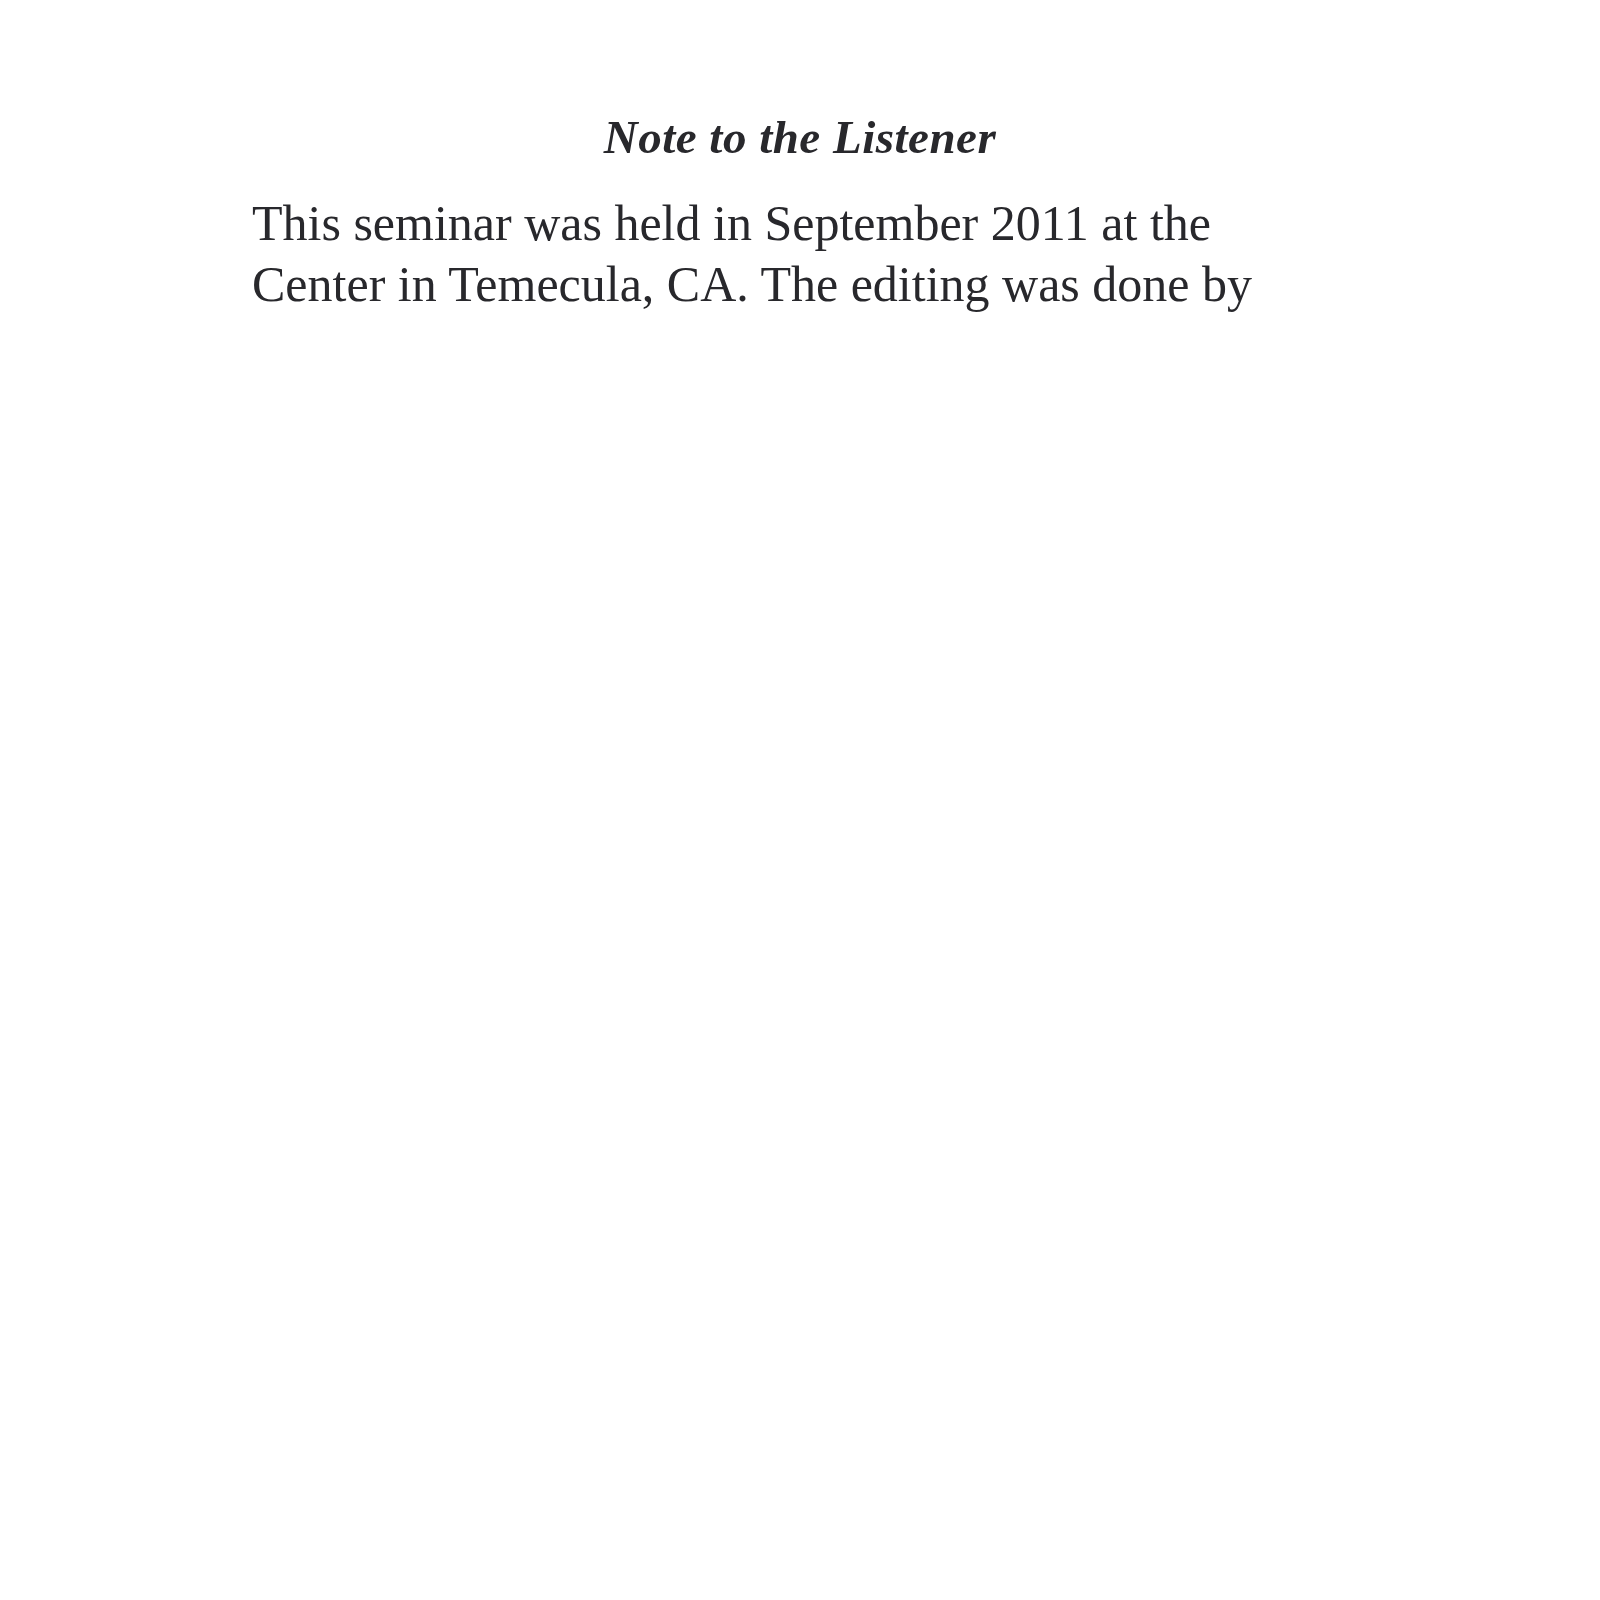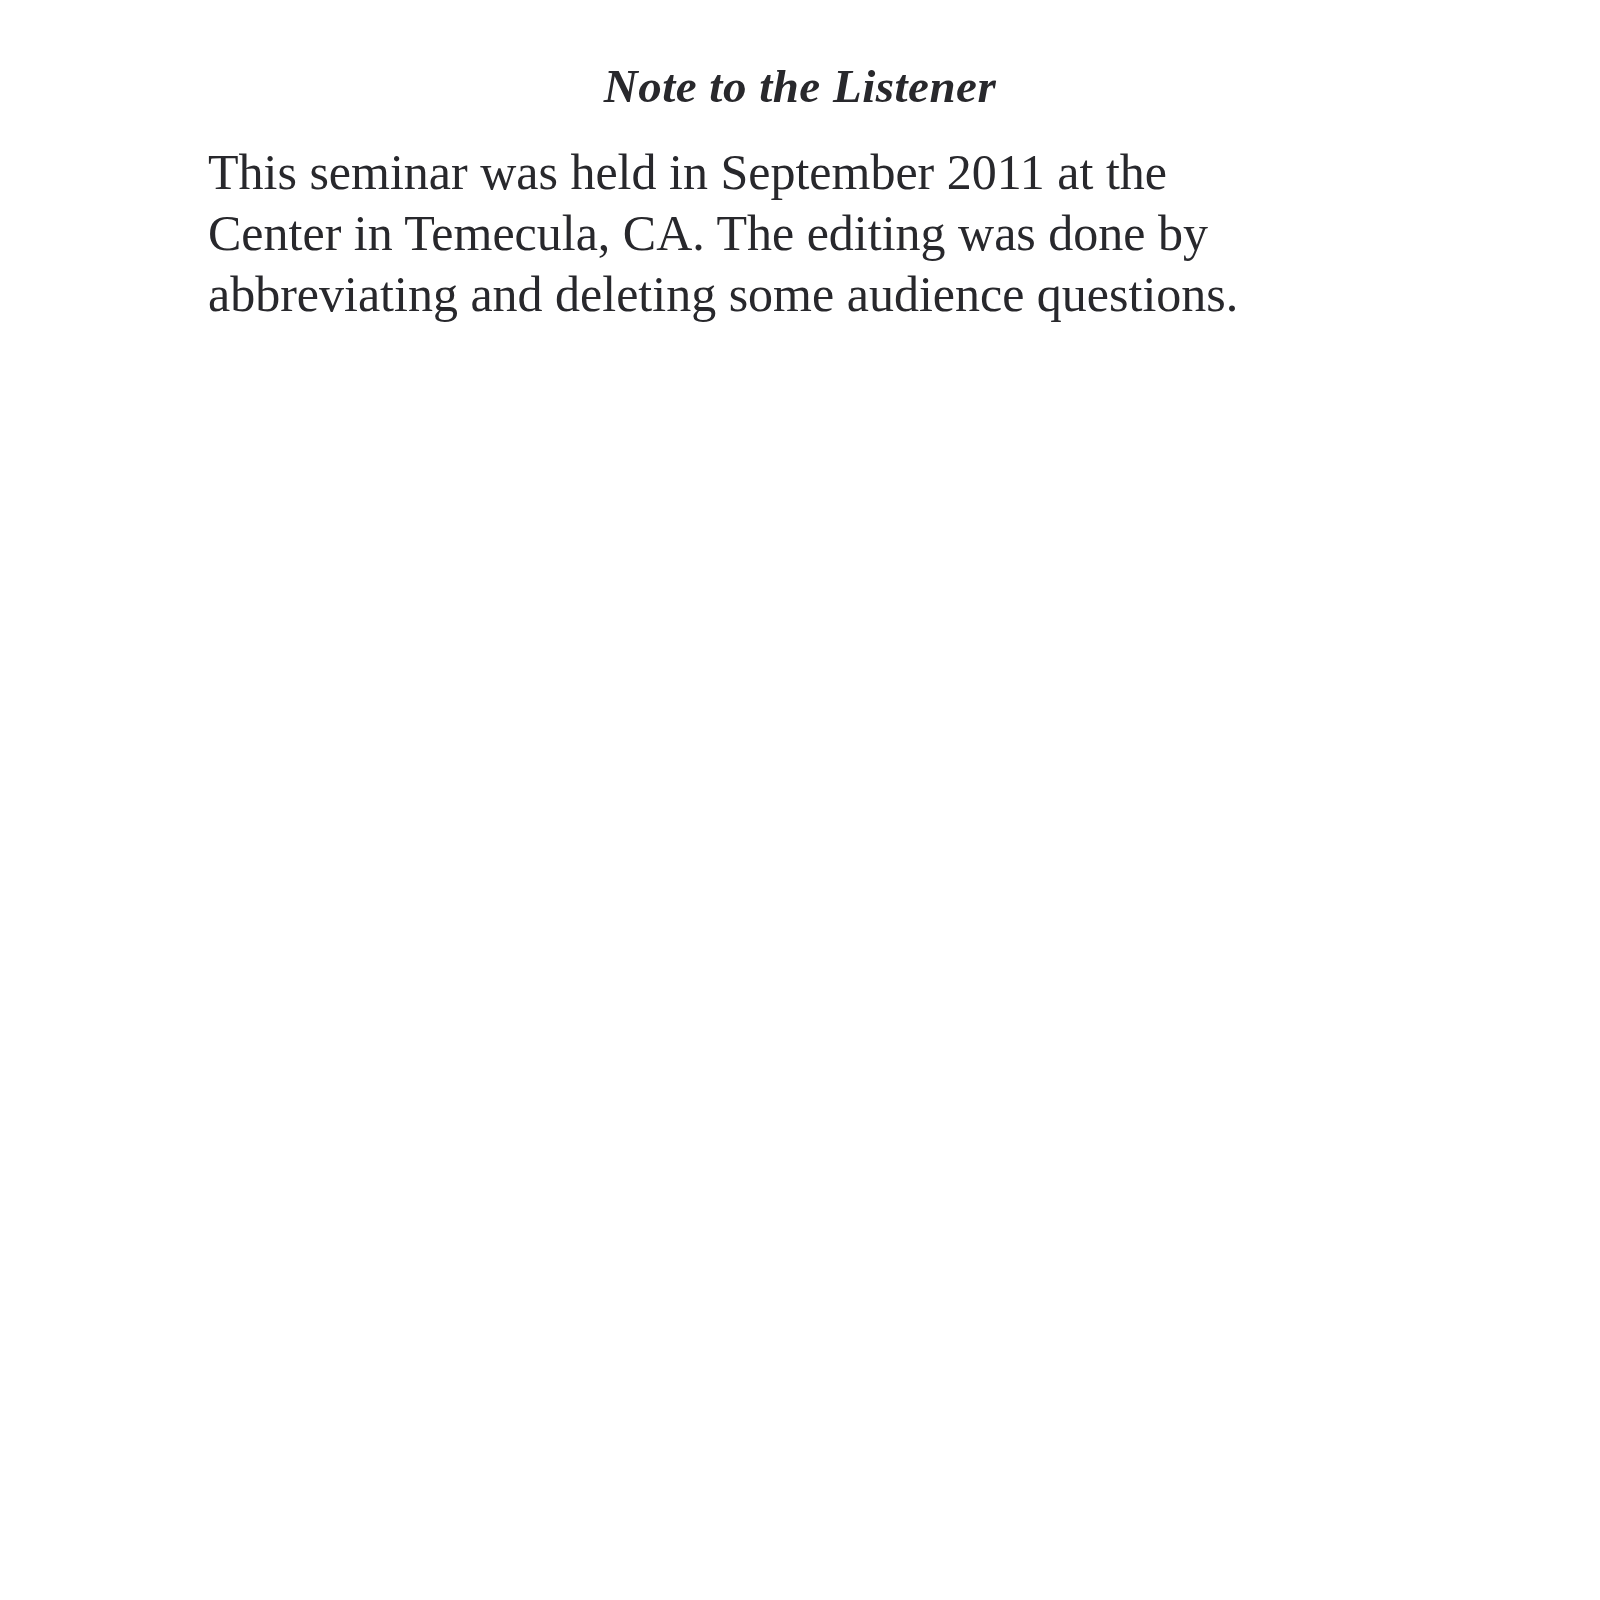--- a/index.html
+++ b/index.html
@@ -12,45 +12,45 @@
     background: #ffffff;
     font-family: "Liberation Serif", serif;
     overflow: hidden;
   }
   .page {
     position: relative;
     width: 1600px;
     height: 1600px;
     background: #ffffff;
     box-sizing: border-box;
-    padding-top: 58px;
+    padding-top: 109px;
     color: #28282c;
   }
   .doc-title {
     width: 1600px;
     text-align: center;
     font-size: 47px;
     font-weight: bold;
     font-style: italic;
     line-height: 56px;
     letter-spacing: 0.5px;
     margin: 0 0 28px 0;
   }
   .doc-paragraph {
     margin: 0 0 0 208px;
     font-size: 50px;
     line-height: 61px;
   }
   .doc-line {
     white-space: nowrap;
+    margin-left: 44px;
   }
 </style>
 </head>
 <body>
 
 <div class="page">
   <h1 class="doc-title">Note to the Listener</h1>
   <div class="doc-paragraph">
     <div class="doc-line">This seminar was held in September 2011 at the</div>
     <div class="doc-line">Center in Temecula, CA. The editing was done by</div>
-    <div class="doc-line">abbreviating and deleting some audience questions.</div>
   </div>
 </div>
 
 </body></html>

